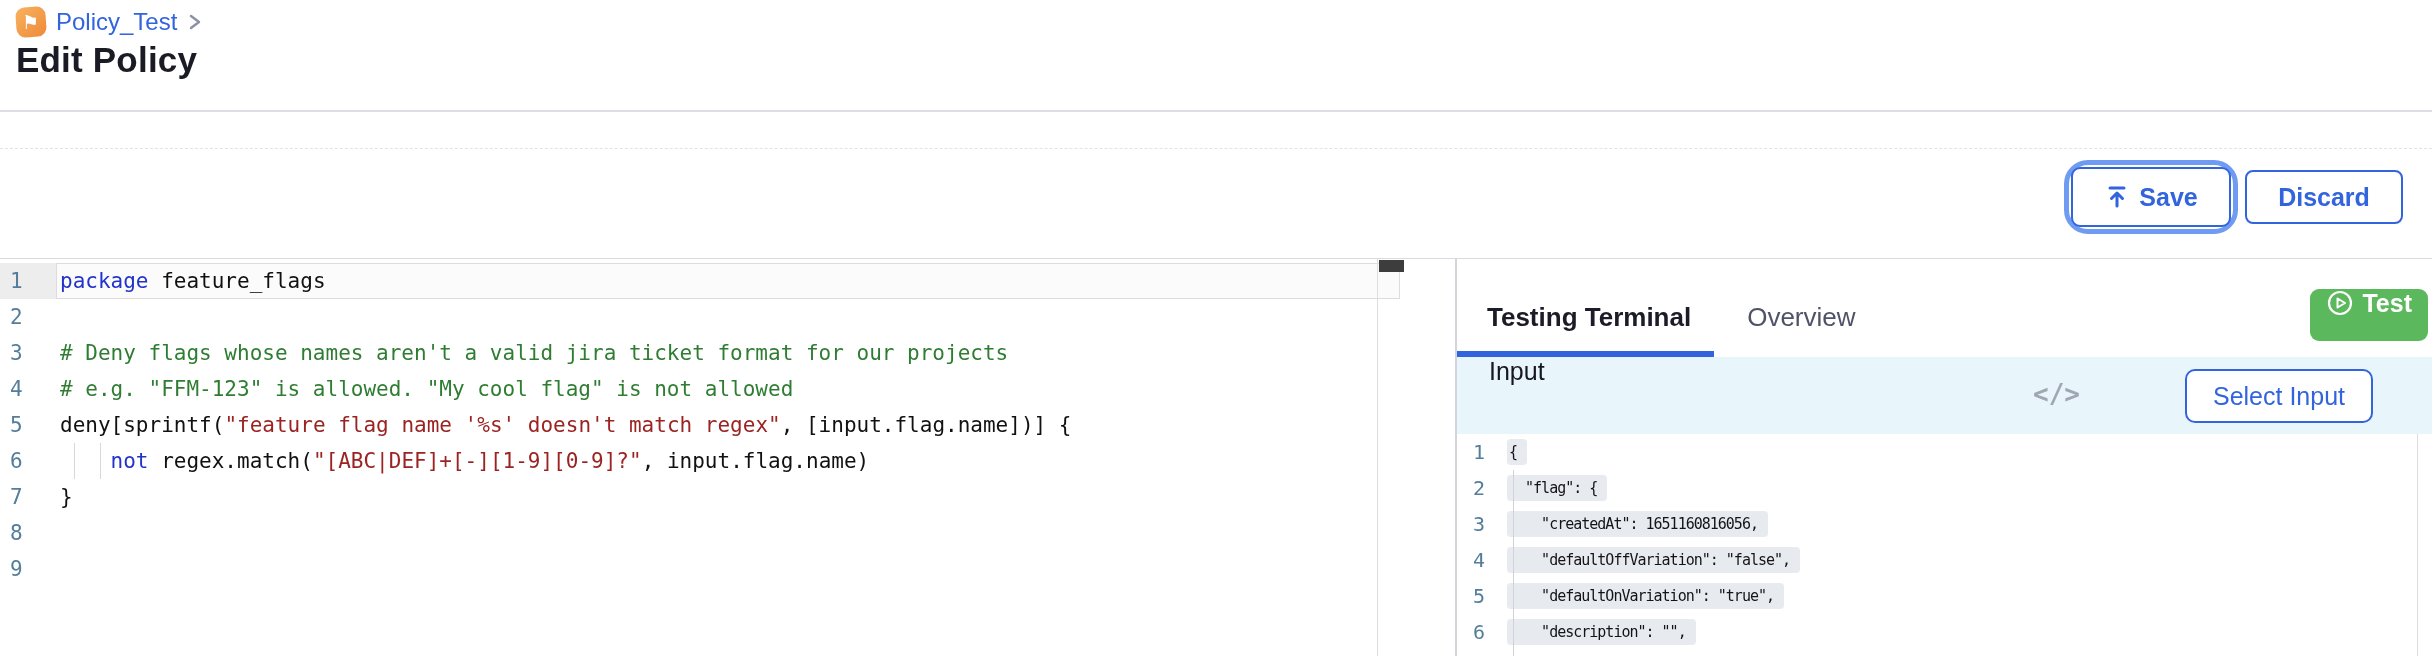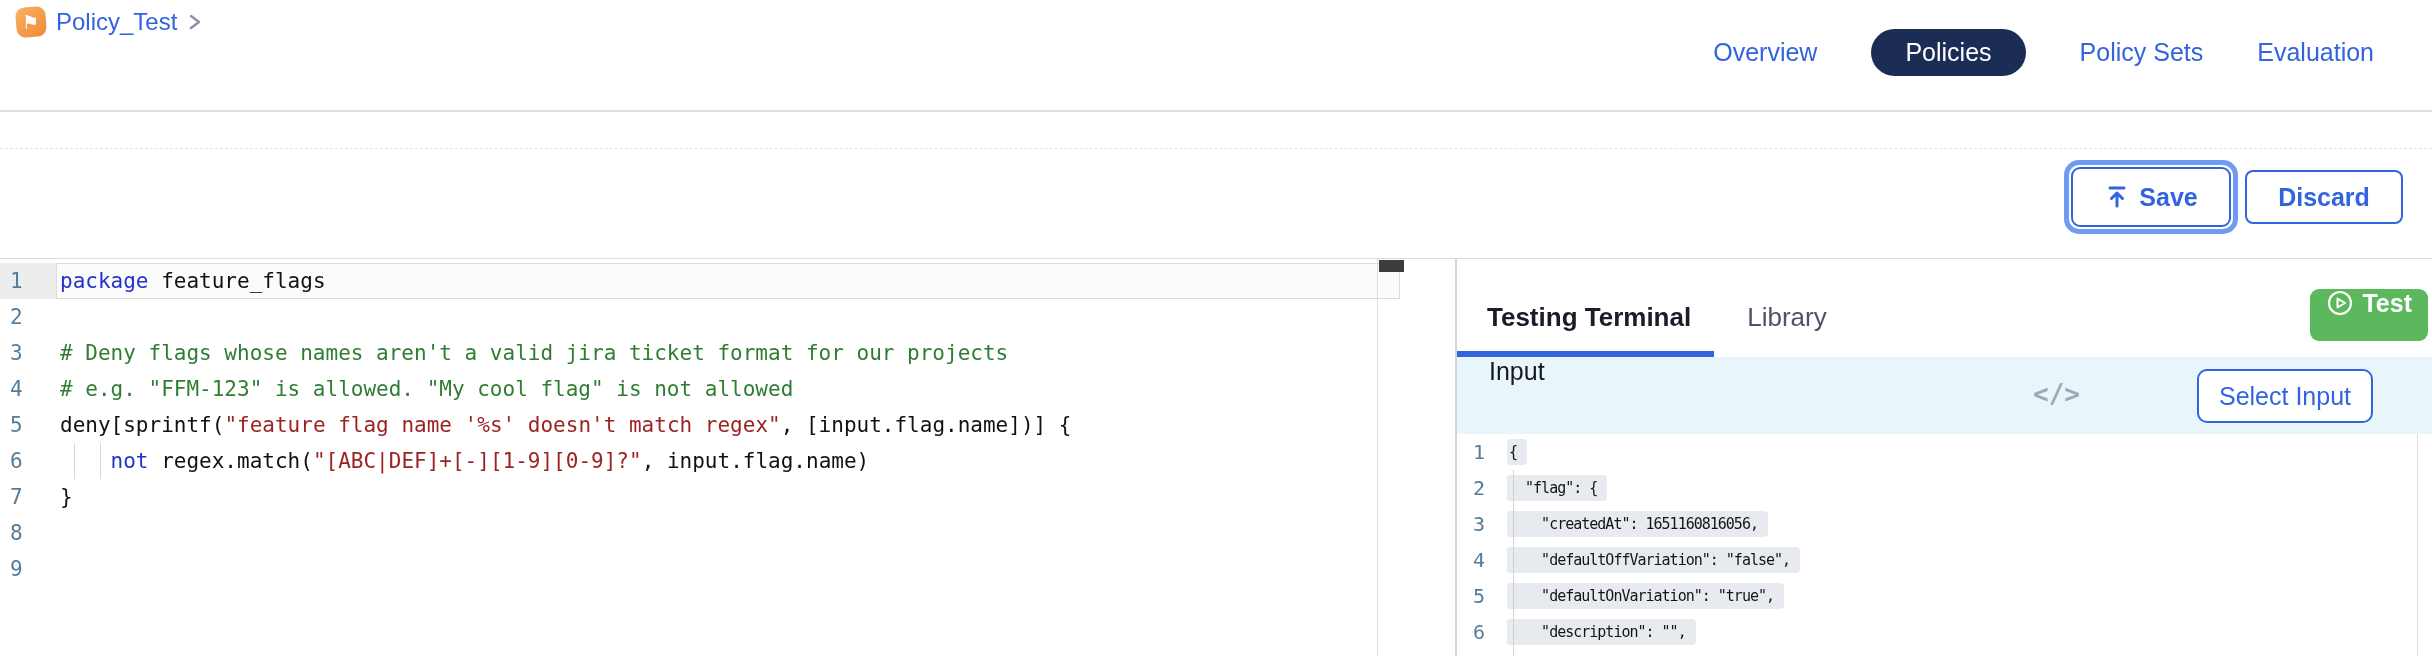--- a/index.html
+++ b/index.html
@@ -18,21 +18,21 @@
   .nav{position:absolute;right:58px;top:27px;height:50px;display:flex;align-items:center;gap:54px;}
   .nav-item{font-size:25px;font-weight:500;color:var(--accent);cursor:pointer;white-space:nowrap;}
   .nav-item.active{background:var(--pill);color:#fff;padding:9px 34px;border-radius:28px;}
 
   
   .toolbar{position:absolute;left:0;top:112px;width:2432px;height:146px;background:#fff;}
   .dash-line{position:absolute;left:0;top:36px;width:2432px;border-top:1px dashed #e2e2ec;}
   .policy-row{position:absolute;left:20px;top:168px;display:flex;align-items:center;gap:16px;}
   .policy-name{font-size:27px;font-weight:700;color:#1b1b26;}
   .save-ring{position:absolute;left:2064px;top:48px;width:174px;height:74px;border:5px solid #6f9bf2;
-             border-radius:15px;box-sizing:border-box;padding:2px;background:#fff;}
+             border-radius:24px;box-sizing:border-box;padding:2px;background:#fff;}
   .btn{display:flex;align-items:center;justify-content:center;gap:9px;background:#fff;
        border:2px solid var(--accent);color:var(--accent);font-size:25px;font-weight:600;
        border-radius:9px;box-sizing:border-box;cursor:pointer;}
   .save-btn{width:100%;height:100%;}
   .discard-btn{position:absolute;left:2245px;top:58px;width:158px;height:54px;border-radius:8px;}
 
   
   .workspace{position:absolute;left:0;top:258px;width:2432px;height:398px;border-top:1px solid #d9d9de;box-sizing:border-box;background:#fff;}
 
   
@@ -63,21 +63,21 @@
   .tab.active{font-weight:700;color:#1c1c28;}
   .tab-underline{position:absolute;left:0;top:92px;width:257px;height:6px;background:var(--accent);}
   .test-btn{position:absolute;right:4px;top:30px;height:52px;padding:0 16px;border-radius:9px;
             background:var(--green);color:#fff;font-size:25px;font-weight:600;display:flex;
             gap:8px;border:none;cursor:pointer;}
   .input-bar{position:absolute;left:0;right:0;top:98px;height:77px;background:var(--inputbar);
              display:flex;}
   .input-label{margin-left:32px;font-size:25px;color:#17171f;}
   .code-toggle{position:absolute;right:352px;top:22px;color:#a0a6b4;font-size:26px;font-weight:600;
                font-family:"DejaVu Sans Mono",monospace;cursor:pointer;}
-  .select-input-btn{position:absolute;right:59px;top:12px;height:54px;padding:0 20px;border-radius:10px;
+  .select-input-btn{position:absolute;right:59px;top:12px;height:54px;padding:0 26px;border-radius:10px;
                     font-size:25px;font-weight:500;}
   .json-editor{position:absolute;left:0;right:0;top:175px;bottom:0;background:#fff;}
   .json-row{display:flex;height:36px;align-items:center;}
   .json-gutter{width:44px;padding-left:16px;box-sizing:border-box;flex:none;font-family:"DejaVu Sans Mono",monospace;
                font-size:20px;color:var(--lineno);}
   .json-codewrap{padding-left:6px;}
   .json-chip{font-family:"DejaVu Sans Mono",monospace;font-size:15px;letter-spacing:-1px;white-space:pre;
              color:#141418;background:var(--chip);padding:4px 10px 4px 2px;border-radius:4px;}
   .json-guide{position:absolute;left:56px;top:36px;bottom:0;width:1px;background:#cfd3d8;z-index:2;}
   .json-scrollline{position:absolute;right:14px;top:175px;bottom:0;width:1px;background:#ddd;}
@@ -94,26 +94,21 @@
       <div class="logo">
           <span>⚑</span>
         </div>
       <span class="crumb-link">Policy_Test</span>
       <span class="crumb-sep">
         <svg width="16" height="20" viewBox="0 0 16 20">
             <path d="M4 4 L12 10 L4 16" fill="none" stroke="#8a90a6" stroke-width="2.4" stroke-linecap="round" stroke-linejoin="round"></path>
           </svg>
       </span>
     </div>
-    <div class="nav">
-        <div class="nav-item">Overview</div>
-        <div class="nav-item active">Policies</div>
-        <div class="nav-item">Policy Sets</div>
-        <div class="nav-item">Evaluation</div>
-      </div>
+    <div class="page-title">Edit Policy</div>
   </div>
 
   <div class="toolbar">
     <div class="dash-line"></div>
     <div class="policy-row">
       <span>
         <svg width="34" height="36" viewBox="0 0 34 36">
           <path d="M6 6 L17 3 L28 6 V19 C28 27 22 31 17 33 C12 31 6 27 6 19 Z" fill="none" stroke="#50505f" stroke-width="2.4" stroke-linejoin="round"></path>
           <path d="M12 16 L16 21 L24 11" fill="none" stroke="#50505f" stroke-width="2.4" stroke-linecap="round" stroke-linejoin="round"></path>
         </svg>
@@ -184,21 +179,21 @@
       <div class="vtrack">
         <div class="vthumb"></div>
       </div>
     </div>
 
     <div class="panel-divider"></div>
 
     <div class="right-panel">
       <div class="terminal-tabs">
           <div class="tab active">Testing Terminal</div>
-          <div class="tab">Library</div>
+          <div class="tab">Overview</div>
         </div>
       <div class="tab-underline"></div>
       <button class="test-btn">
         <span>
           <svg width="28" height="28" viewBox="0 0 28 28">
             <circle cx="14" cy="14" r="11" fill="none" stroke="#ffffff" stroke-width="2.2"></circle>
             <path d="M11.5 9.5 L19 14 L11.5 18.5 Z" fill="none" stroke="#ffffff" stroke-width="2" stroke-linejoin="round"></path>
           </svg>
         </span>
         <span>Test</span>

